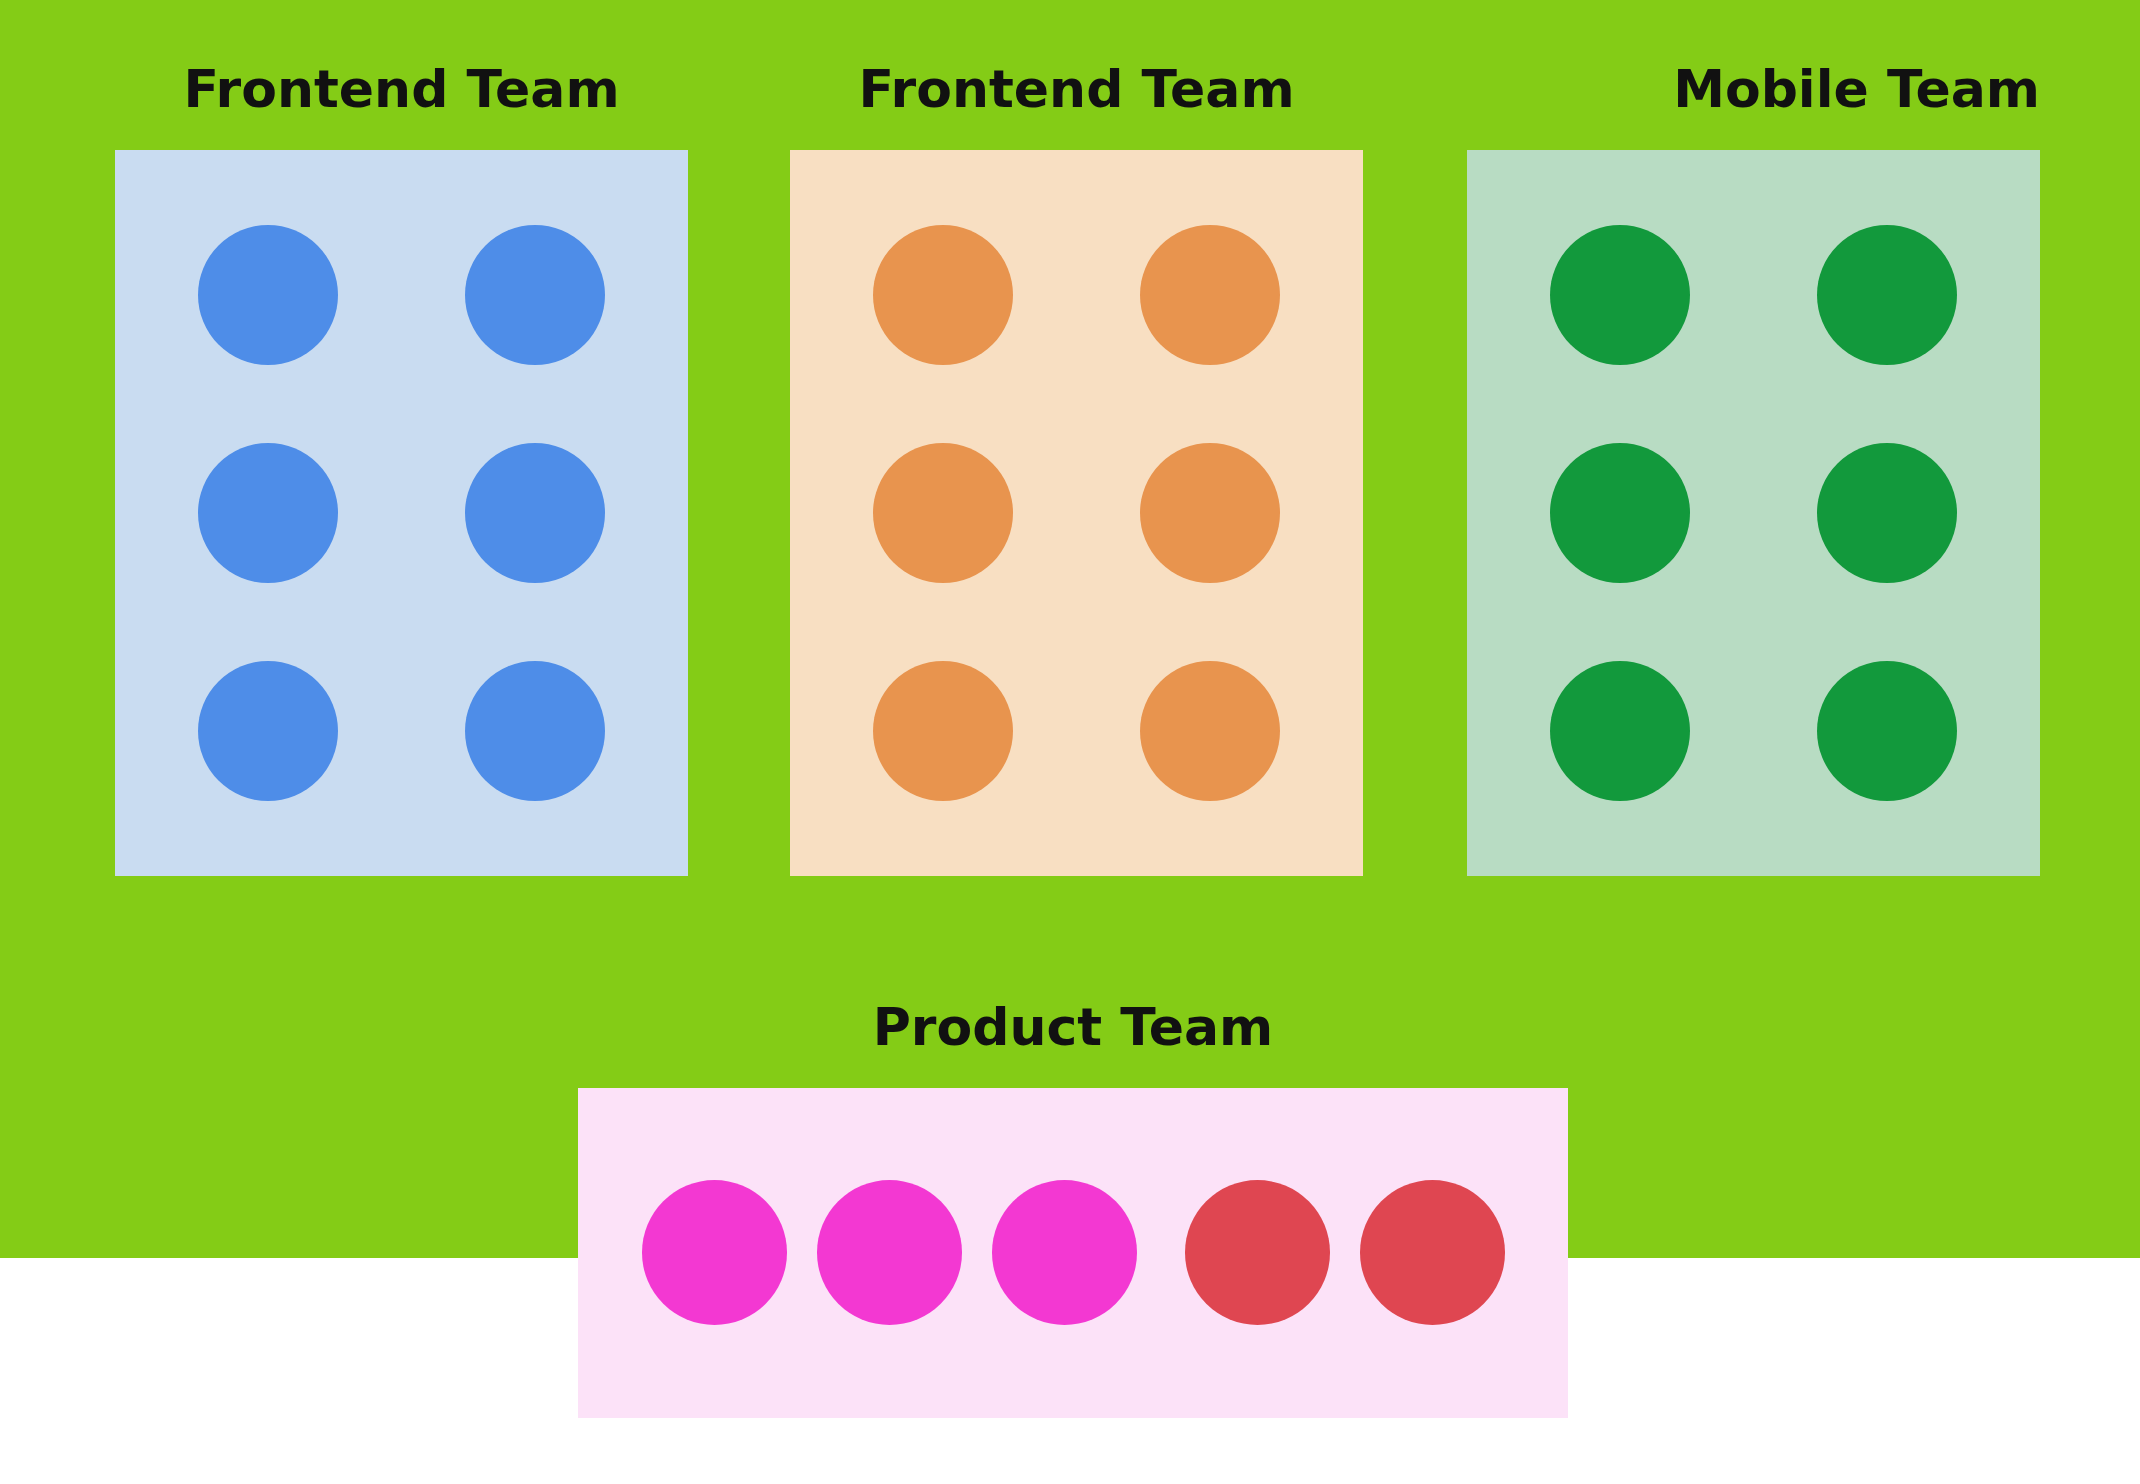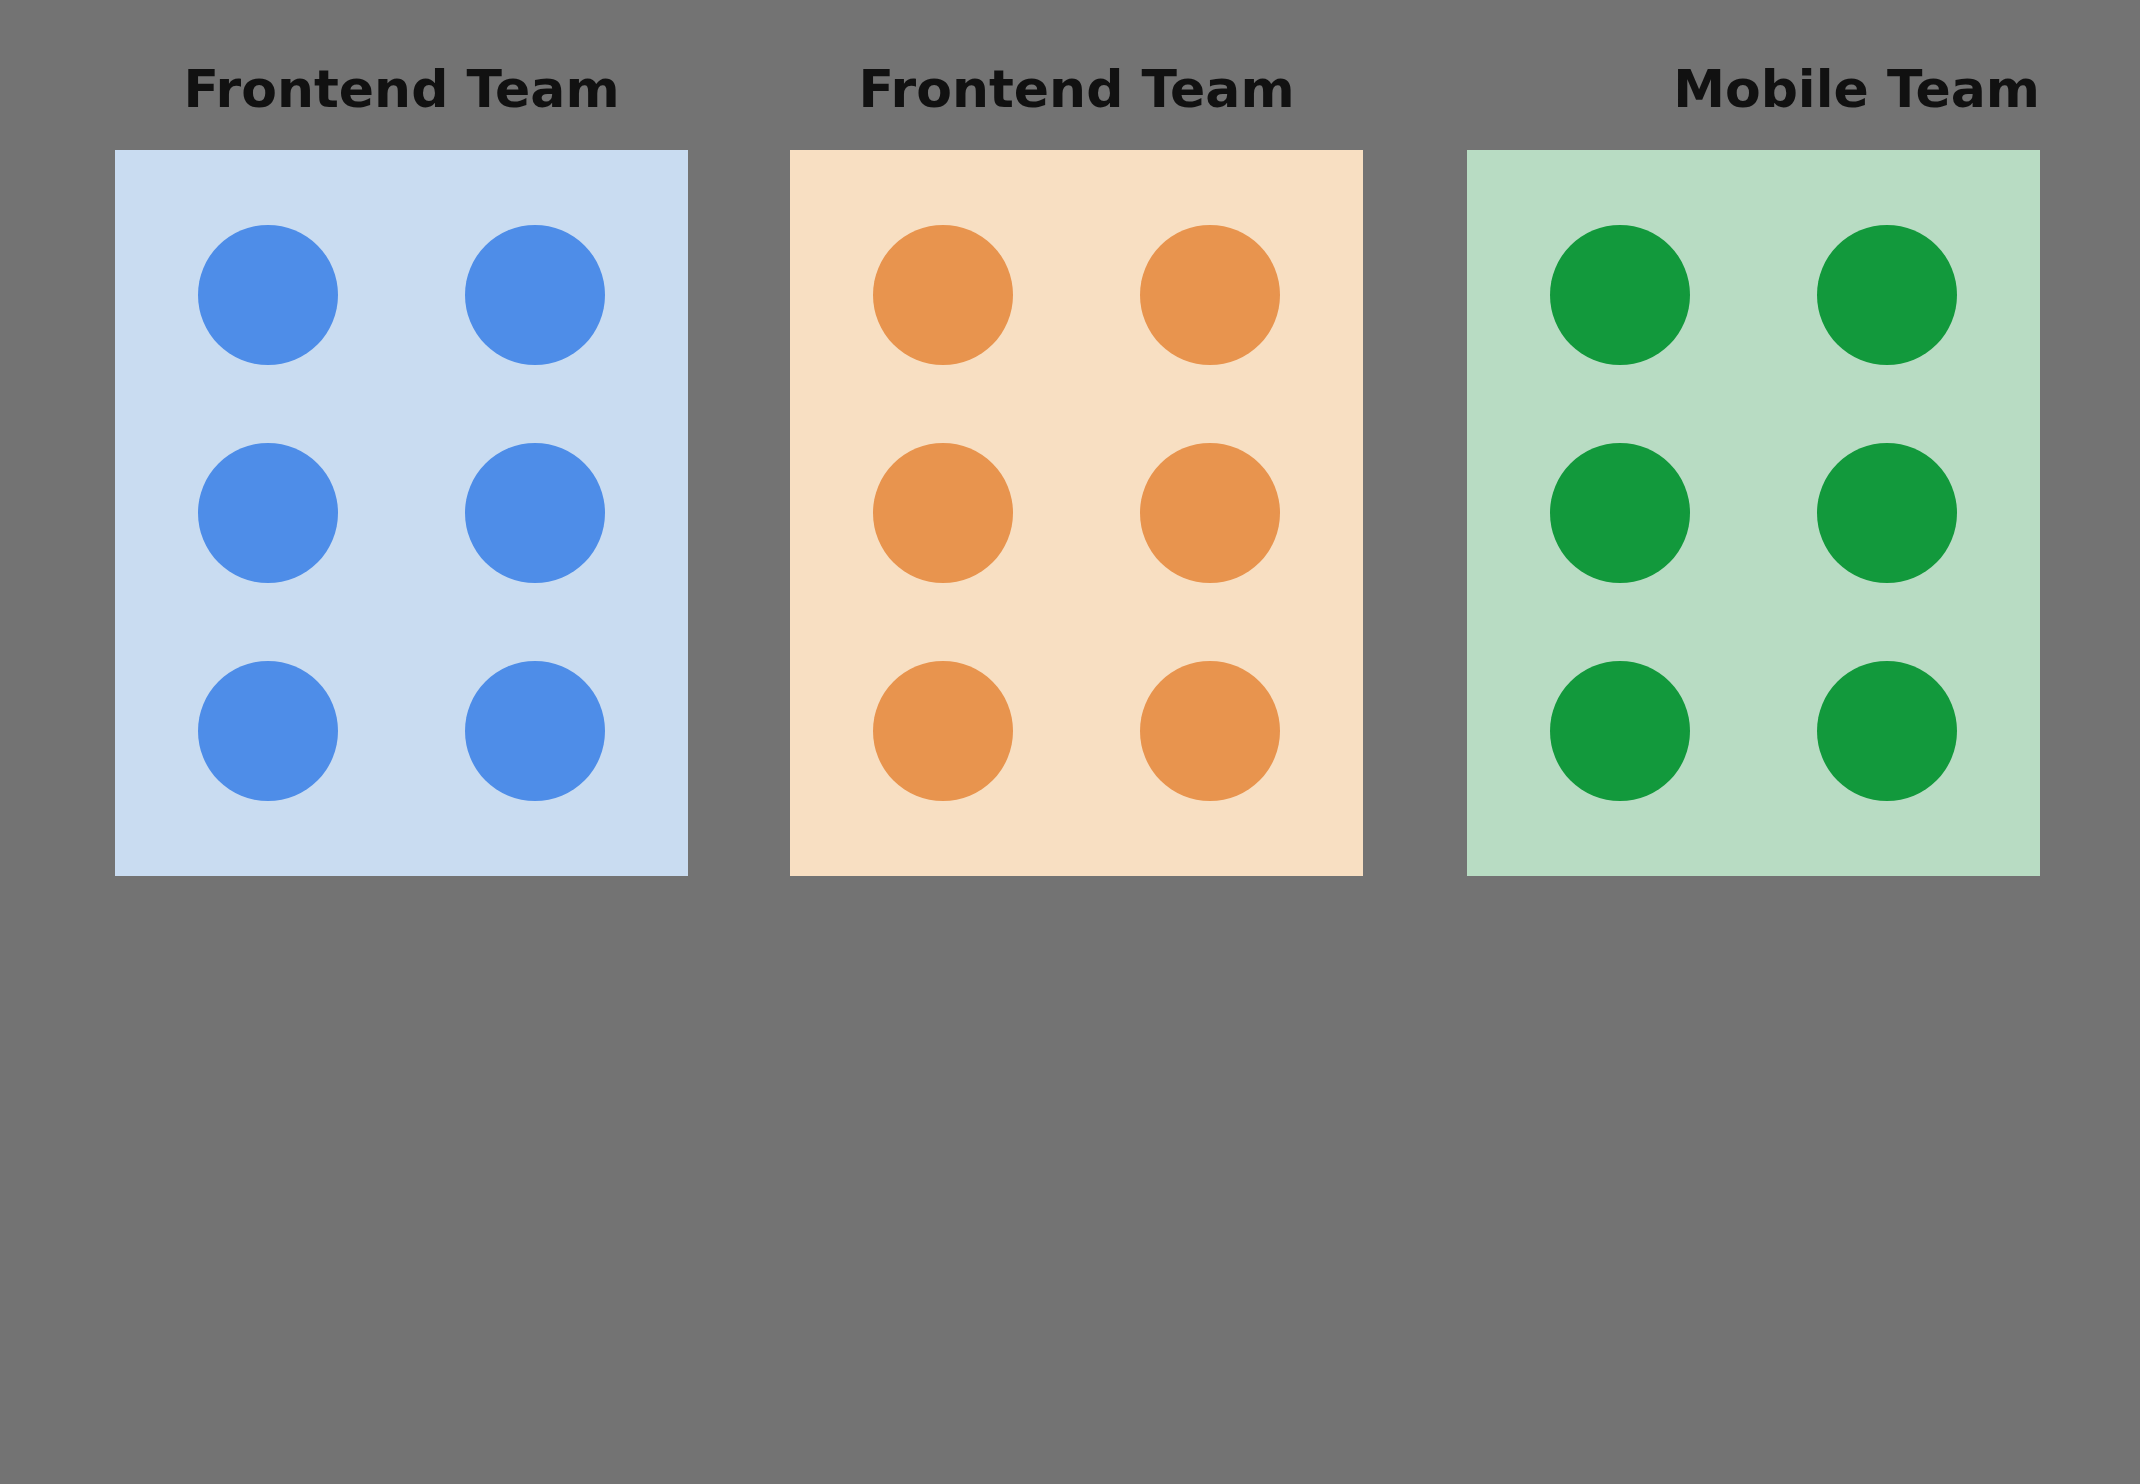--- a/index.html
+++ b/index.html
@@ -1,21 +1,21 @@
 <!DOCTYPE html>
 <html><head>
 <meta charset="utf-8">
 <style>
   * { margin:0; padding:0; box-sizing:border-box; }
   html,body { background:#ffffff; }
   body {
     font-family:"DejaVu Sans","Liberation Sans",sans-serif;
     width:2140px; height:1484px; position:relative; overflow:hidden;
   }
-  .canvas { position:absolute; left:0; top:0; width:2140px; height:1484px; background:#737373; }
+  .canvas { position:absolute; left:0; top:0; width:2140px; height:1258px; background:#84cc16; }
 
   .team { position:absolute; display:flex; flex-direction:column; align-items:center; }
   .team-title {
     font-size:52px; font-weight:bold; color:#111111; line-height:1.15;
     margin-bottom:30px; white-space:nowrap; text-align:center;
   }
 
   .team-box { width:100%; }
 
   
@@ -83,14 +83,24 @@
     <div class="team-box grid-box" style="background: rgb(184, 220, 195);">
         <span class="dot" style="background: rgb(18, 153, 60);"></span>
         <span class="dot" style="background: rgb(18, 153, 60);"></span>
         <span class="dot" style="background: rgb(18, 153, 60);"></span>
         <span class="dot" style="background: rgb(18, 153, 60);"></span>
         <span class="dot" style="background: rgb(18, 153, 60);"></span>
         <span class="dot" style="background: rgb(18, 153, 60);"></span>
       </div>
   </section>
 
+  <section class="team team-product">
+    <h2 class="team-title">Product Team</h2>
+    <div class="team-box row-box" style="background: rgb(252, 226, 248);">
+        <span class="dot" style="background: rgb(243, 56, 210);"></span>
+        <span class="dot" style="background: rgb(243, 56, 210);"></span>
+        <span class="dot" style="background: rgb(243, 56, 210);"></span>
+        <span class="dot" style="background: rgb(223, 70, 81);"></span>
+        <span class="dot" style="background: rgb(223, 70, 81);"></span>
+      </div>
+  </section>
 
 </div>
 
 </body></html>

